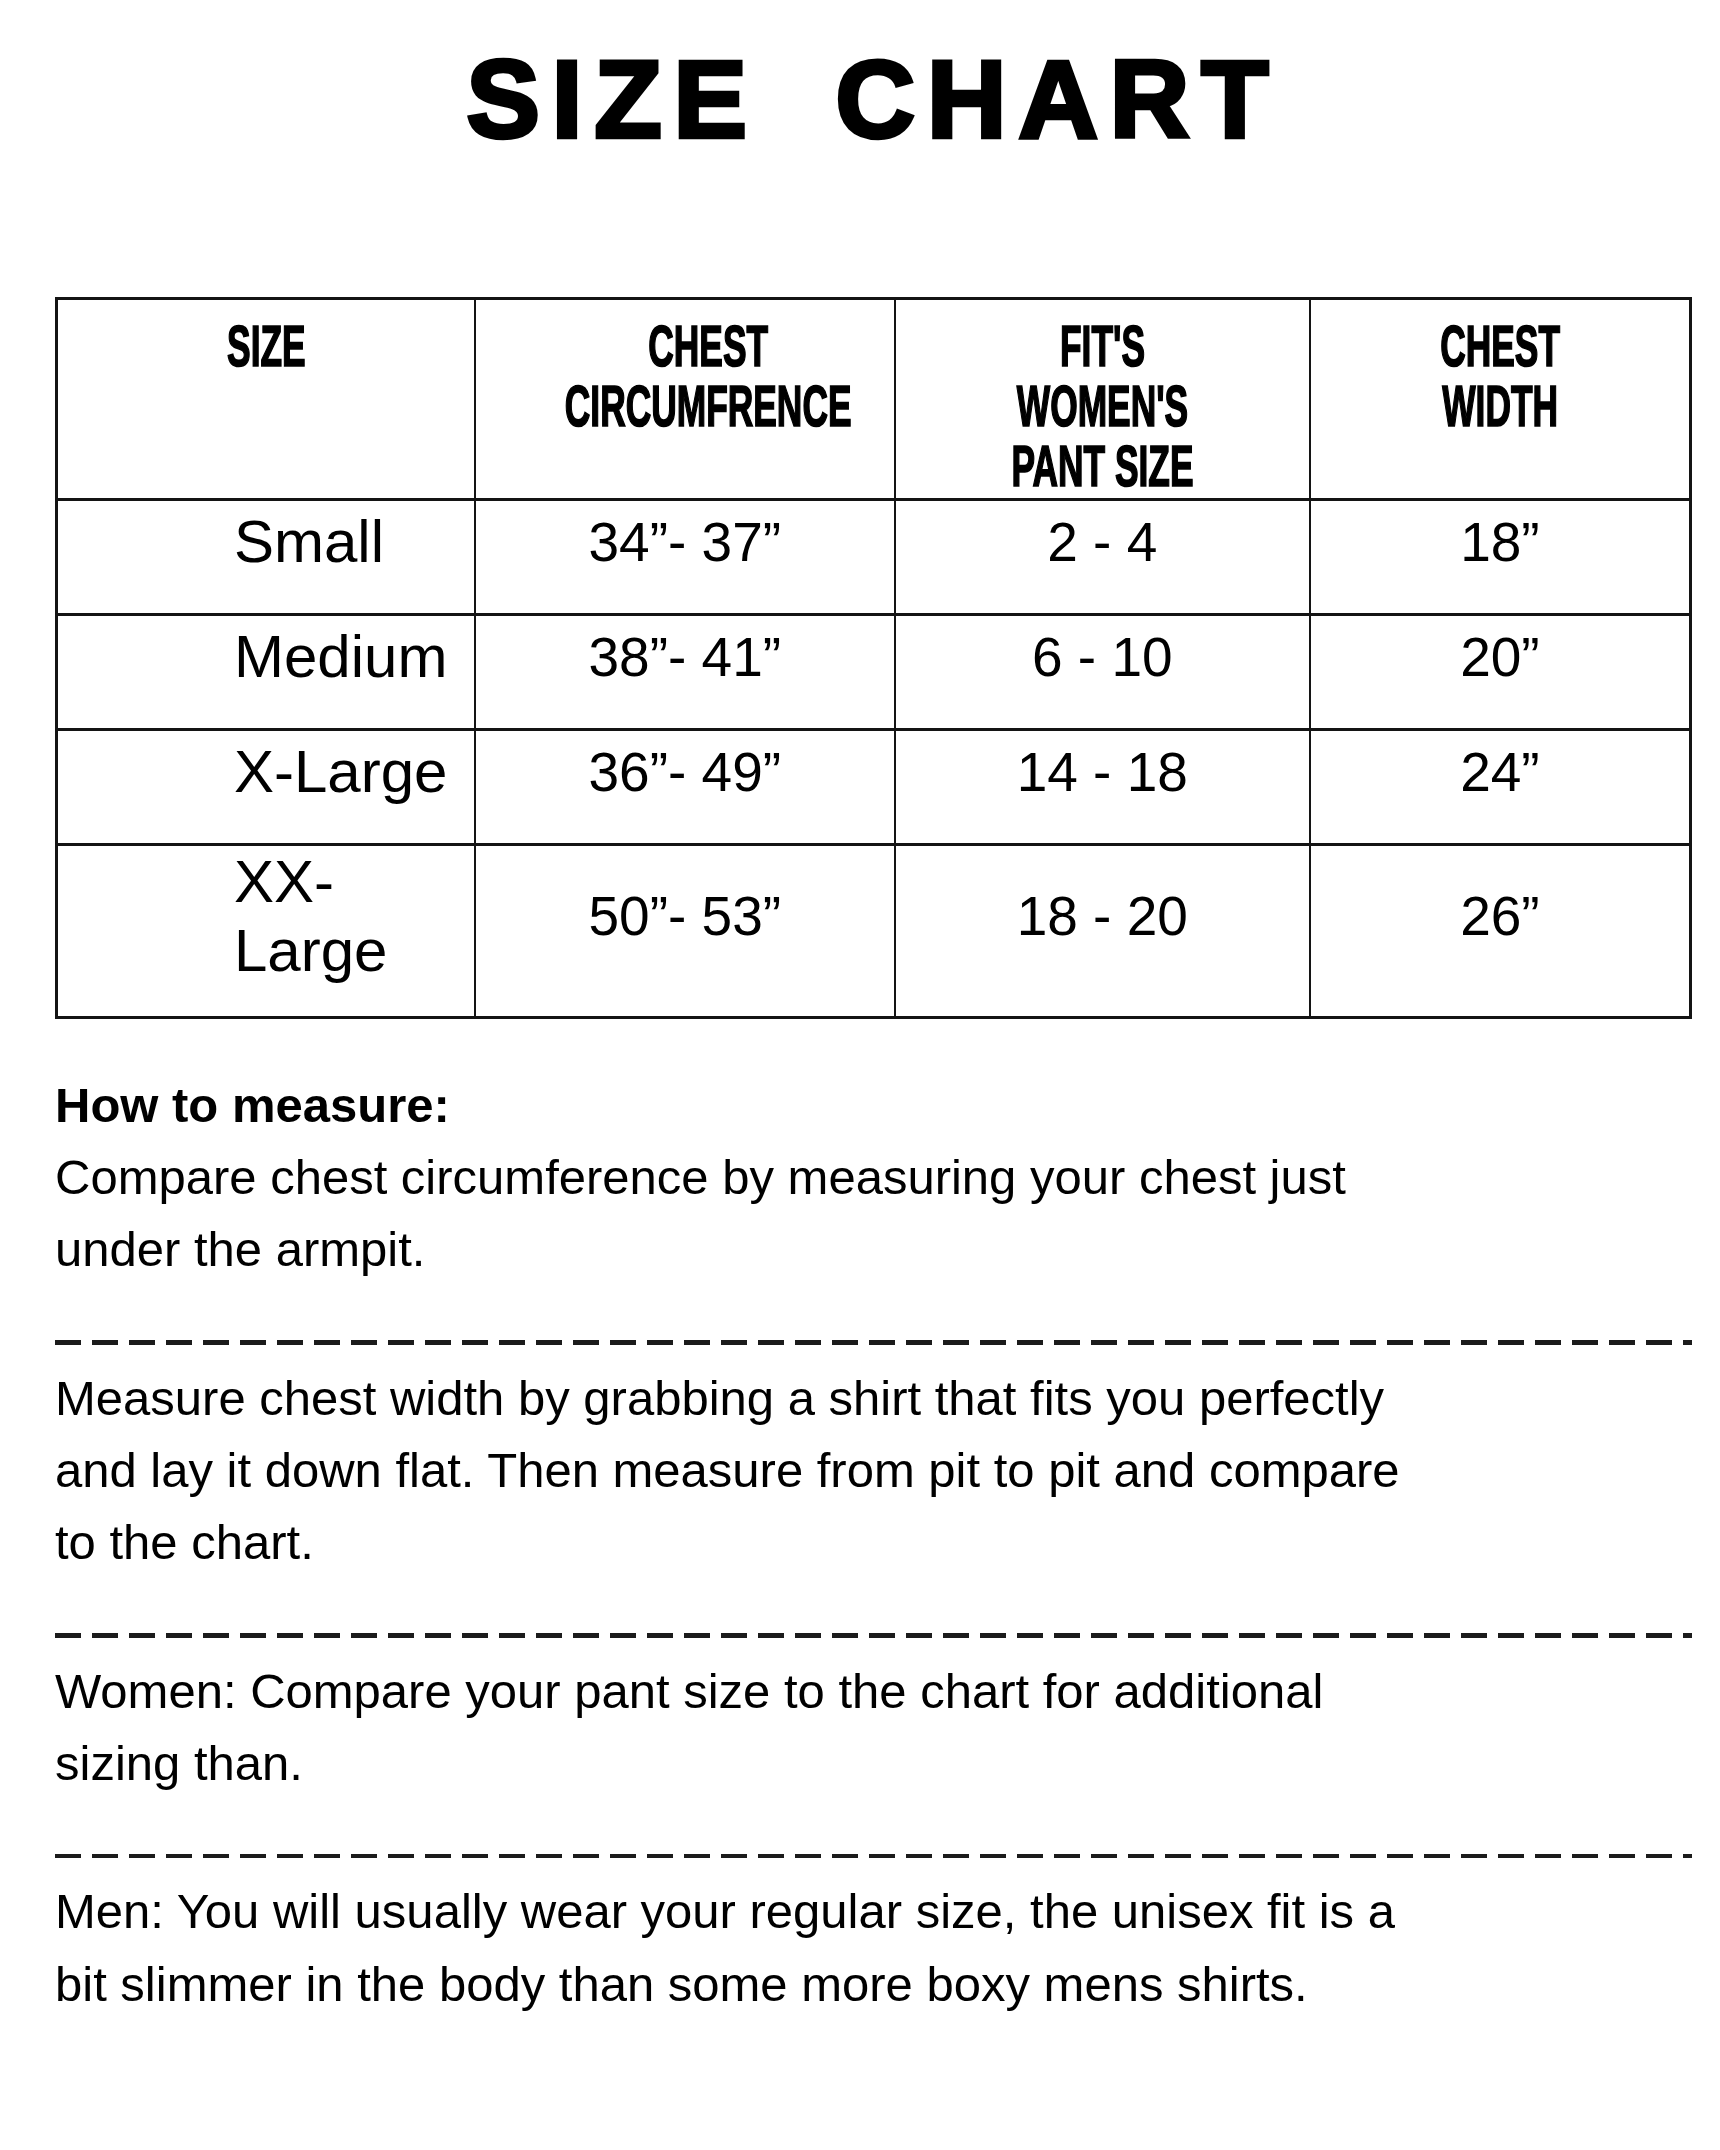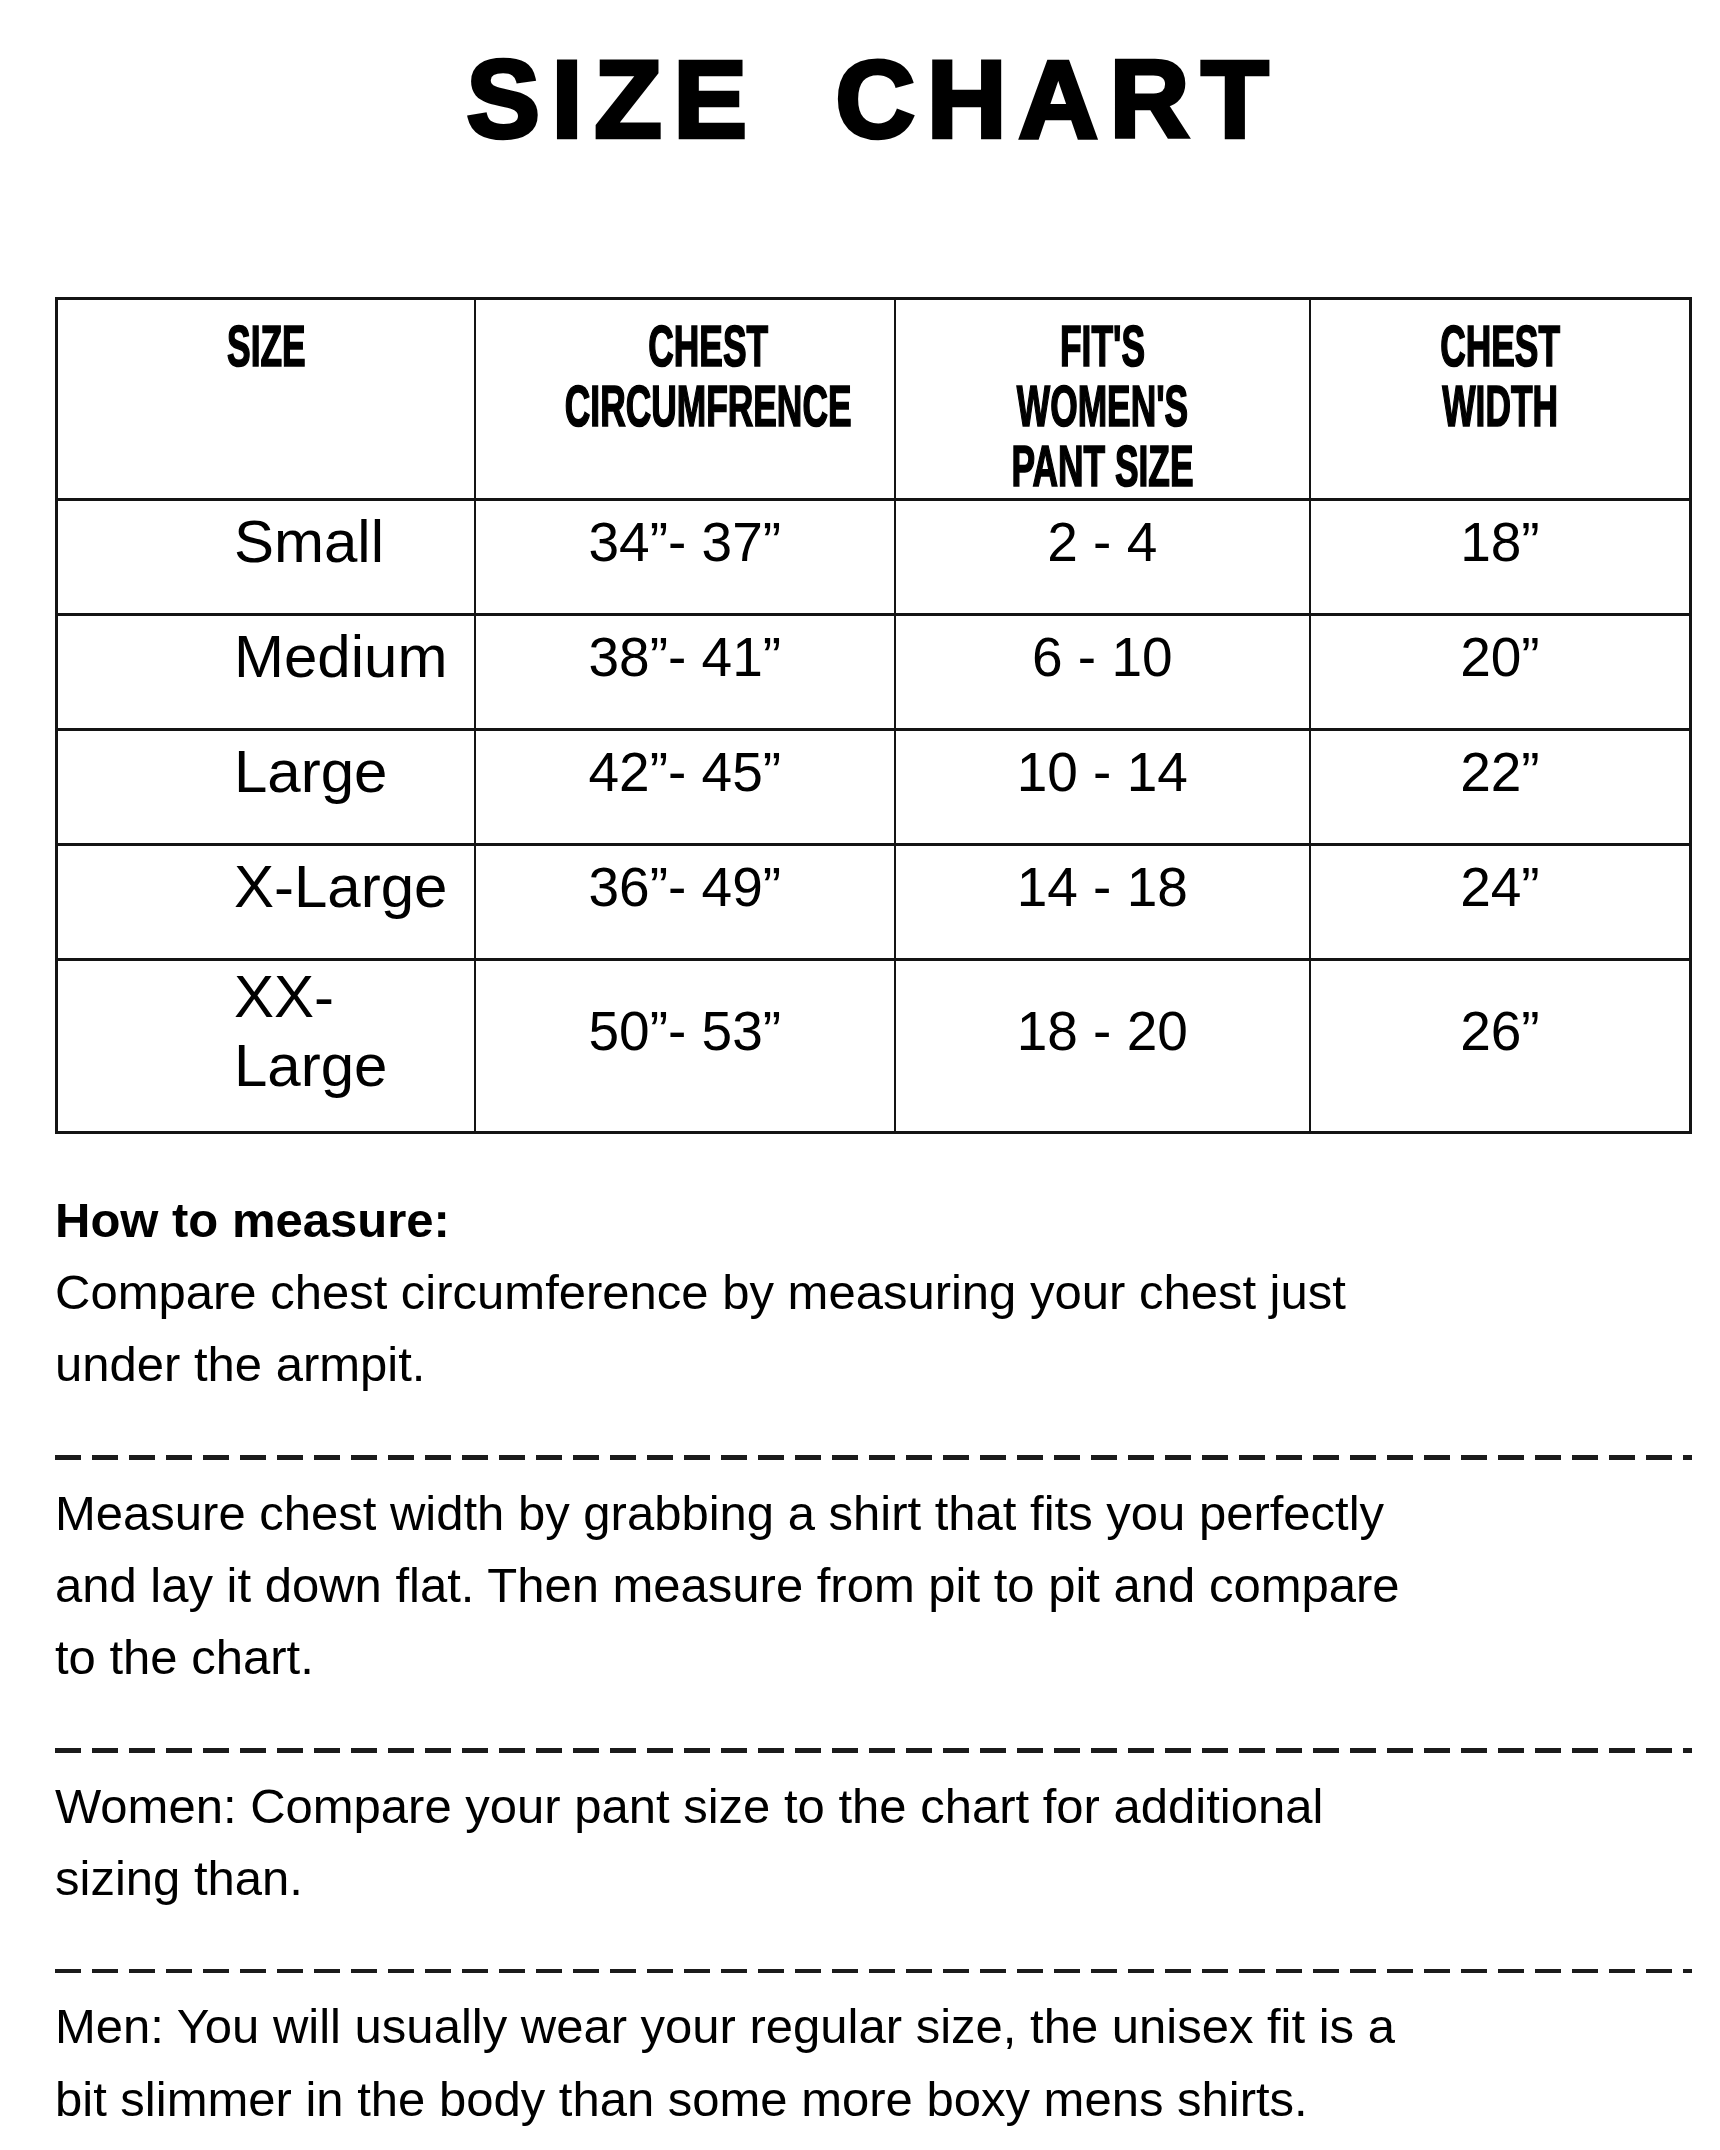--- a/index.html
+++ b/index.html
@@ -120,26 +120,20 @@
         <td class="value">2 - 4</td>
         <td class="value">18”</td>
       </tr>
       <tr>
         <td class="size-name">Medium</td>
         <td class="value">38”- 41”</td>
         <td class="value">6 - 10</td>
         <td class="value">20”</td>
       </tr>
       <tr>
-        <td class="size-name">Large</td>
-        <td class="value">42”- 45”</td>
-        <td class="value">10 - 14</td>
-        <td class="value">22”</td>
-      </tr>
-      <tr>
         <td class="size-name">X-Large</td>
         <td class="value">36”- 49”</td>
         <td class="value">14 - 18</td>
         <td class="value">24”</td>
       </tr>
       <tr>
         <td class="size-name">XX-Large</td>
         <td class="value">50”- 53”</td>
         <td class="value">18 - 20</td>
         <td class="value">26”</td>

